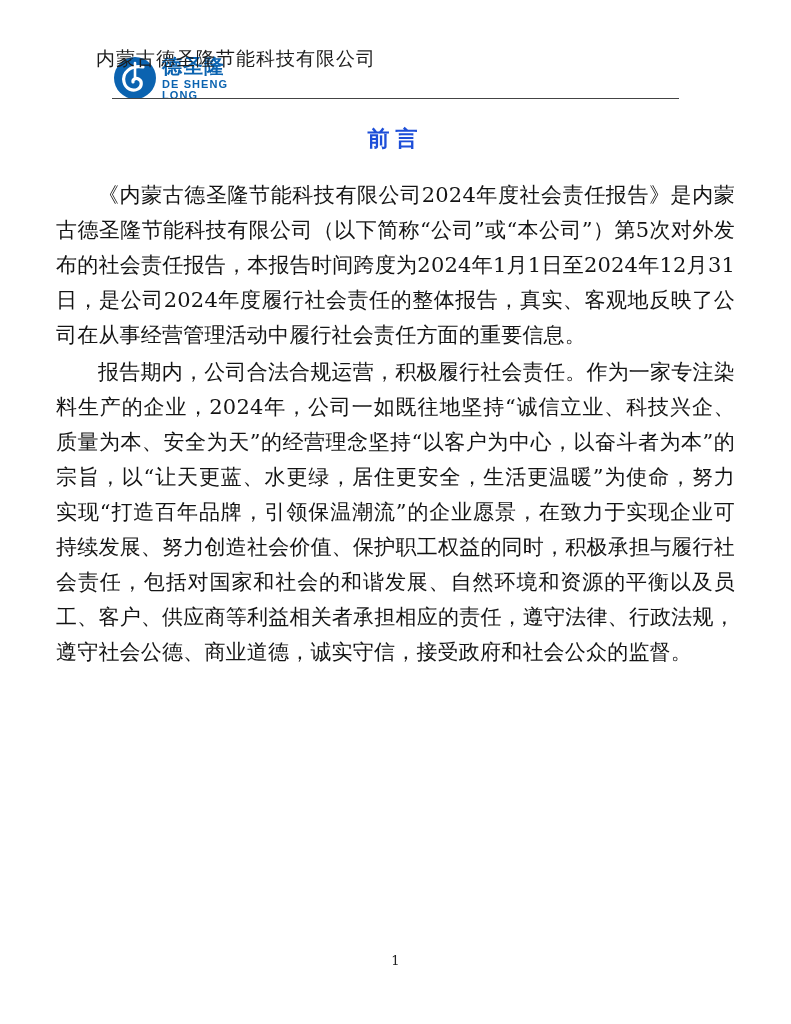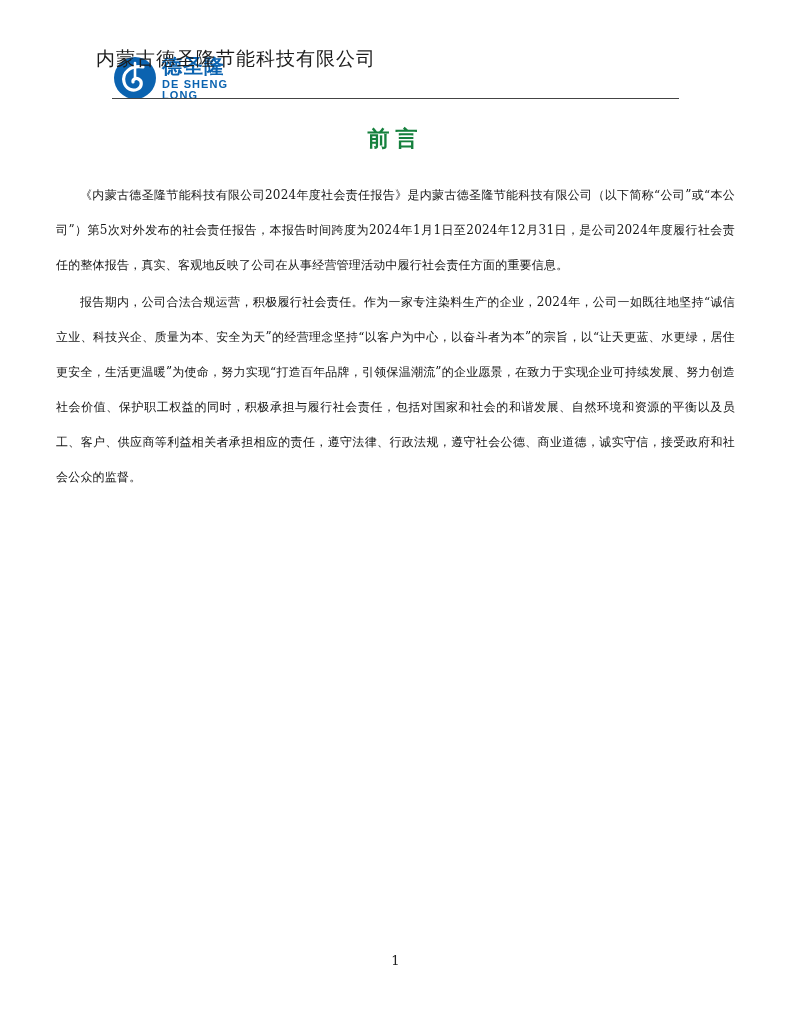--- a/index.html
+++ b/index.html
@@ -98,33 +98,33 @@
     border-bottom: 1px solid #444;
   }
 
   
   .doc-title {
     margin-top: 26px;
     text-align: center;
     font-family: Liberation Sans, sans-serif;
     font-size: 22px;
     font-weight: 700;
-    color: #15803d;
+    color: #1d4ed8;
     letter-spacing: 6px;
   }
 
   
   .content {
     margin-top: 16px;
     flex: 1 1 auto;
   }
 
   .para {
     font-family: "DejaVu Serif", "Liberation Serif", serif;
-    font-size: 12px;
+    font-size: 21px;
     line-height: 35px;
     text-align: justify;
     text-justify: inter-ideograph;
     text-indent: 2em;
     margin: 0 0 2px 0;
     color: #141414;
     letter-spacing: 0.2px;
   }
 
   

